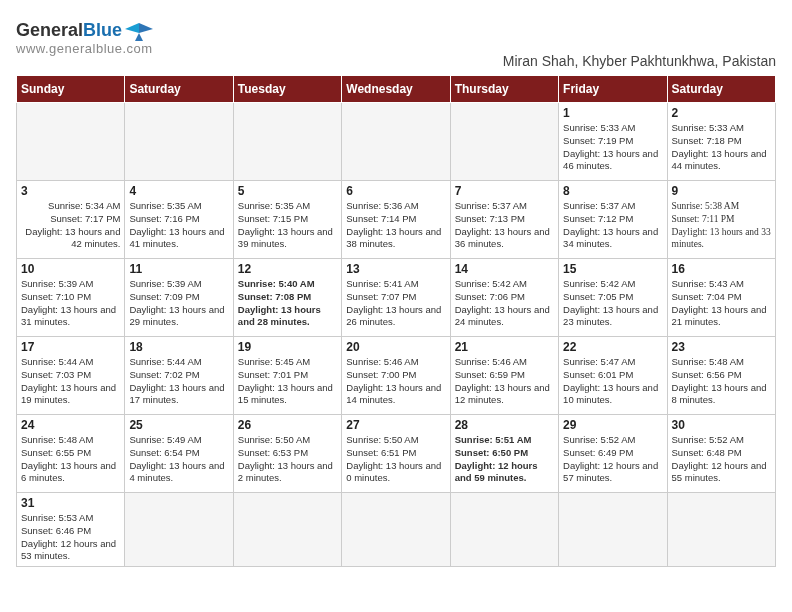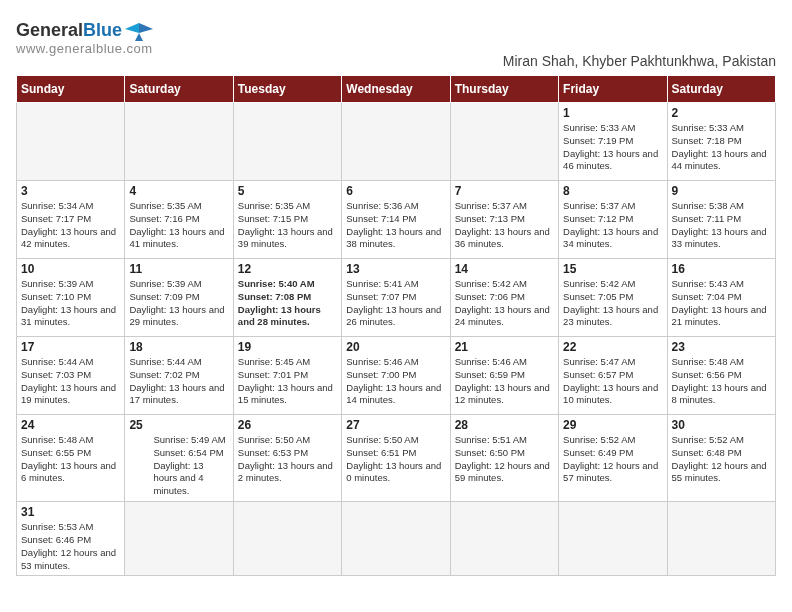--- a/index.html
+++ b/index.html
@@ -148,21 +148,21 @@
         <td>
           <div class="day-number">2</div>
           <div class="day-info" style="white-space: pre-line;">Sunrise: 5:33 AM
 Sunset: 7:18 PM
 Daylight: 13 hours and 44 minutes.</div>
         </td>
       </tr>
       <tr>
         <td>
           <div class="day-number">3</div>
-          <div class="day-info" style="white-space: pre-line;">Sunrise: 5:34 AM
+          <div class="day-info" style="white-space: pre-line; text-align: right;">Sunrise: 5:34 AM
 Sunset: 7:17 PM
 Daylight: 13 hours and 42 minutes.</div>
         </td>
         <td>
           <div class="day-number">4</div>
           <div class="day-info" style="white-space: pre-line;">Sunrise: 5:35 AM
 Sunset: 7:16 PM
 Daylight: 13 hours and 41 minutes.</div>
         </td>
         <td>
@@ -184,21 +184,21 @@
 Daylight: 13 hours and 36 minutes.</div>
         </td>
         <td>
           <div class="day-number">8</div>
           <div class="day-info" style="white-space: pre-line;">Sunrise: 5:37 AM
 Sunset: 7:12 PM
 Daylight: 13 hours and 34 minutes.</div>
         </td>
         <td>
           <div class="day-number">9</div>
-          <div class="day-info" style="white-space: pre-line;">Sunrise: 5:38 AM
+          <div class="day-info" style="white-space: pre-line; font-family: Liberation Serif, serif;">Sunrise: 5:38 AM
 Sunset: 7:11 PM
 Daylight: 13 hours and 33 minutes.</div>
         </td>
       </tr>
       <tr>
         <td>
           <div class="day-number">10</div>
           <div class="day-info" style="white-space: pre-line;">Sunrise: 5:39 AM
 Sunset: 7:10 PM
 Daylight: 13 hours and 31 minutes.</div>
@@ -267,58 +267,58 @@
         </td>
         <td>
           <div class="day-number">21</div>
           <div class="day-info" style="white-space: pre-line;">Sunrise: 5:46 AM
 Sunset: 6:59 PM
 Daylight: 13 hours and 12 minutes.</div>
         </td>
         <td>
           <div class="day-number">22</div>
           <div class="day-info" style="white-space: pre-line;">Sunrise: 5:47 AM
-Sunset: 6:57 PM
+Sunset: 6:01 PM
 Daylight: 13 hours and 10 minutes.</div>
         </td>
         <td>
           <div class="day-number">23</div>
           <div class="day-info" style="white-space: pre-line;">Sunrise: 5:48 AM
 Sunset: 6:56 PM
 Daylight: 13 hours and 8 minutes.</div>
         </td>
       </tr>
       <tr>
         <td>
           <div class="day-number">24</div>
           <div class="day-info" style="white-space: pre-line;">Sunrise: 5:48 AM
 Sunset: 6:55 PM
 Daylight: 13 hours and 6 minutes.</div>
         </td>
         <td>
           <div class="day-number">25</div>
-          <div class="day-info" style="white-space: pre-line; margin-left: 24px;">Sunrise: 5:49 AM
+          <div class="day-info" style="white-space: pre-line;">Sunrise: 5:49 AM
 Sunset: 6:54 PM
 Daylight: 13 hours and 4 minutes.</div>
         </td>
         <td>
           <div class="day-number">26</div>
           <div class="day-info" style="white-space: pre-line;">Sunrise: 5:50 AM
 Sunset: 6:53 PM
 Daylight: 13 hours and 2 minutes.</div>
         </td>
         <td>
           <div class="day-number">27</div>
           <div class="day-info" style="white-space: pre-line;">Sunrise: 5:50 AM
 Sunset: 6:51 PM
 Daylight: 13 hours and 0 minutes.</div>
         </td>
         <td>
           <div class="day-number">28</div>
-          <div class="day-info" style="white-space: pre-line;">Sunrise: 5:51 AM
+          <div class="day-info" style="white-space: pre-line; font-weight: bold;">Sunrise: 5:51 AM
 Sunset: 6:50 PM
 Daylight: 12 hours and 59 minutes.</div>
         </td>
         <td>
           <div class="day-number">29</div>
           <div class="day-info" style="white-space: pre-line;">Sunrise: 5:52 AM
 Sunset: 6:49 PM
 Daylight: 12 hours and 57 minutes.</div>
         </td>
         <td>

